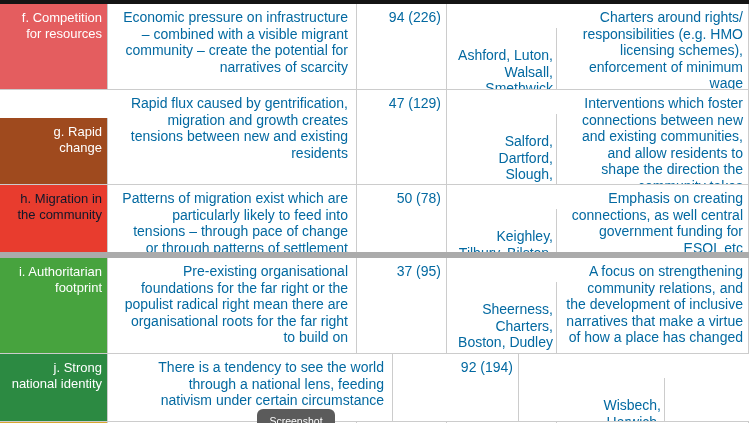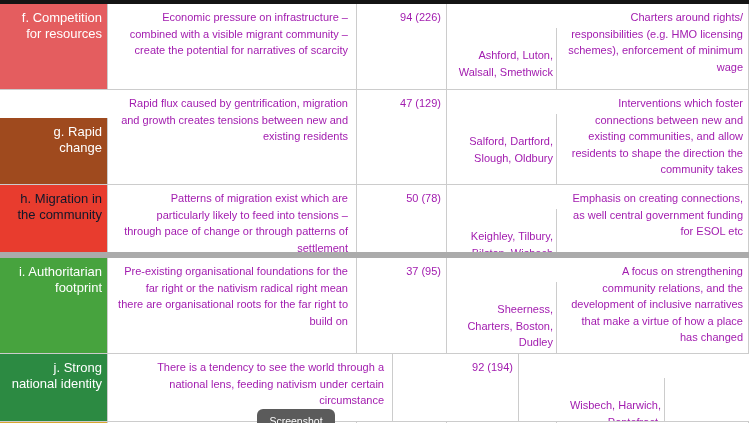--- a/index.html
+++ b/index.html
@@ -19,22 +19,22 @@
   .row-f { height:86px; }
   .row-g { height:95px; }
   .row-h { height:67px; border-bottom:none; }
   .row-i { height:96px; }
   .row-j { height:68px;gap:36px; }
   .row-peek { height:3px; border-bottom:none; }
   .section-divider { height:6px; width:100%; background:#ababab; }
   .cell {
     border-right:1px solid #cccccc;
     overflow:hidden;
-    color:#a21caf;
-    font-size:11px;
+    color:#0369a1;
+    font-size:14px;
     line-height:16.5px;
   }
   .label-cell {
     font-size:13px;
     line-height:16px;
     padding:6px 5px 0 8px;
   }
   .desc-cell { padding:5px 8px 0 10px; }
   .count-cell { padding:5px 5px 0 9px; white-space:nowrap; }
   .places-cell { padding:19px 3px 0 9px;margin-top:24px; }
@@ -78,21 +78,21 @@
       <div class="cell desc-cell">Patterns of migration exist which are particularly likely to feed into tensions – through pace of change or through patterns of settlement</div>
       <div class="cell count-cell">50 (78)</div>
       <div class="cell places-cell">Keighley, Tilbury, Bilston, Wisbech</div>
       <div class="cell rec-cell">Emphasis on creating connections, as well central government funding for ESOL etc</div>
     </div>
 
     <div class="section-divider"></div>
 
     <div class="trow row-i">
       <div class="cell label-cell" style="background-color: rgb(71, 163, 62); color: rgb(255, 255, 255);">i. Authoritarian footprint</div>
-      <div class="cell desc-cell">Pre-existing organisational foundations for the far right or the nativism radical right mean there are organisational roots for the far right to build on</div>
+      <div class="cell desc-cell">Pre-existing organisational foundations for the far right or the populist radical right mean there are organisational roots for the far right to build on</div>
       <div class="cell count-cell">37 (95)</div>
       <div class="cell places-cell">Sheerness, Charters, Boston, Dudley</div>
       <div class="cell rec-cell">A focus on strengthening community relations, and the development of inclusive narratives that make a virtue of how a place has changed</div>
     </div>
 
     <div class="trow row-j">
       <div class="cell label-cell" style="background-color: rgb(44, 138, 66); color: rgb(255, 255, 255);">j. Strong national identity</div>
       <div class="cell desc-cell">There is a tendency to see the world through a national lens, feeding nativism under certain circumstance</div>
       <div class="cell count-cell">92 (194)</div>
       <div class="cell places-cell">Wisbech, Harwich, Pontefract, Skegness</div>

